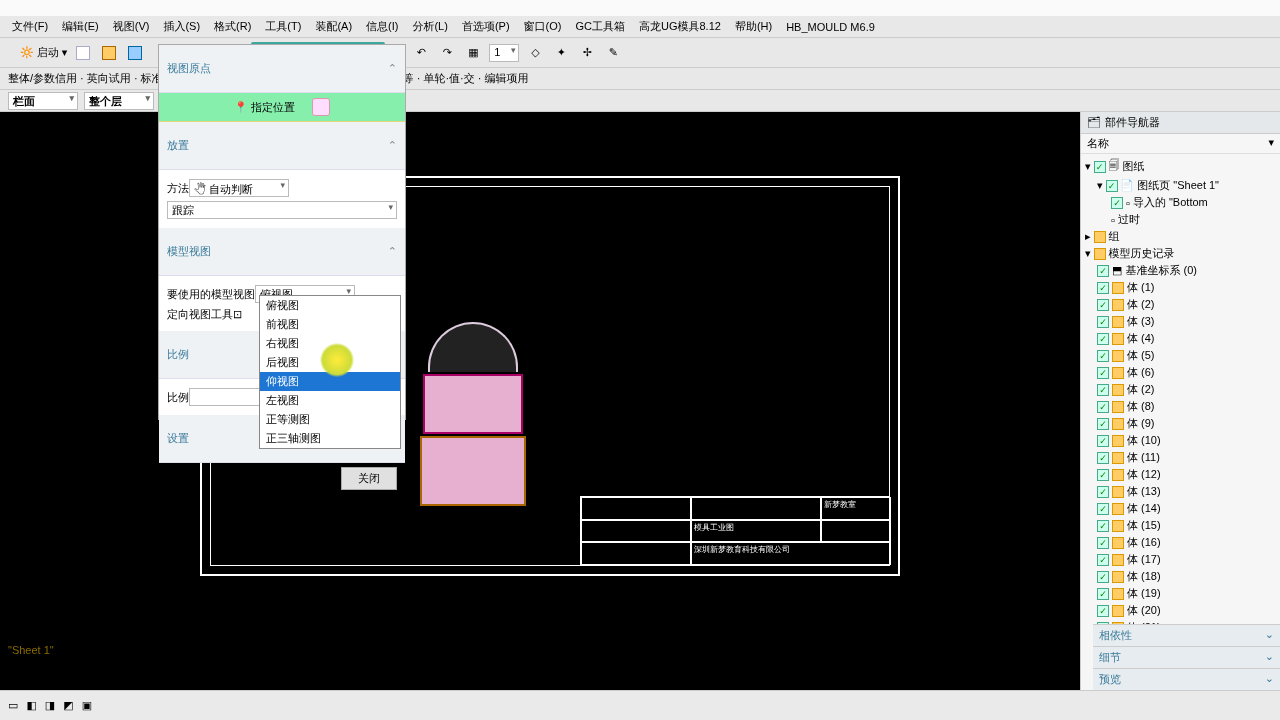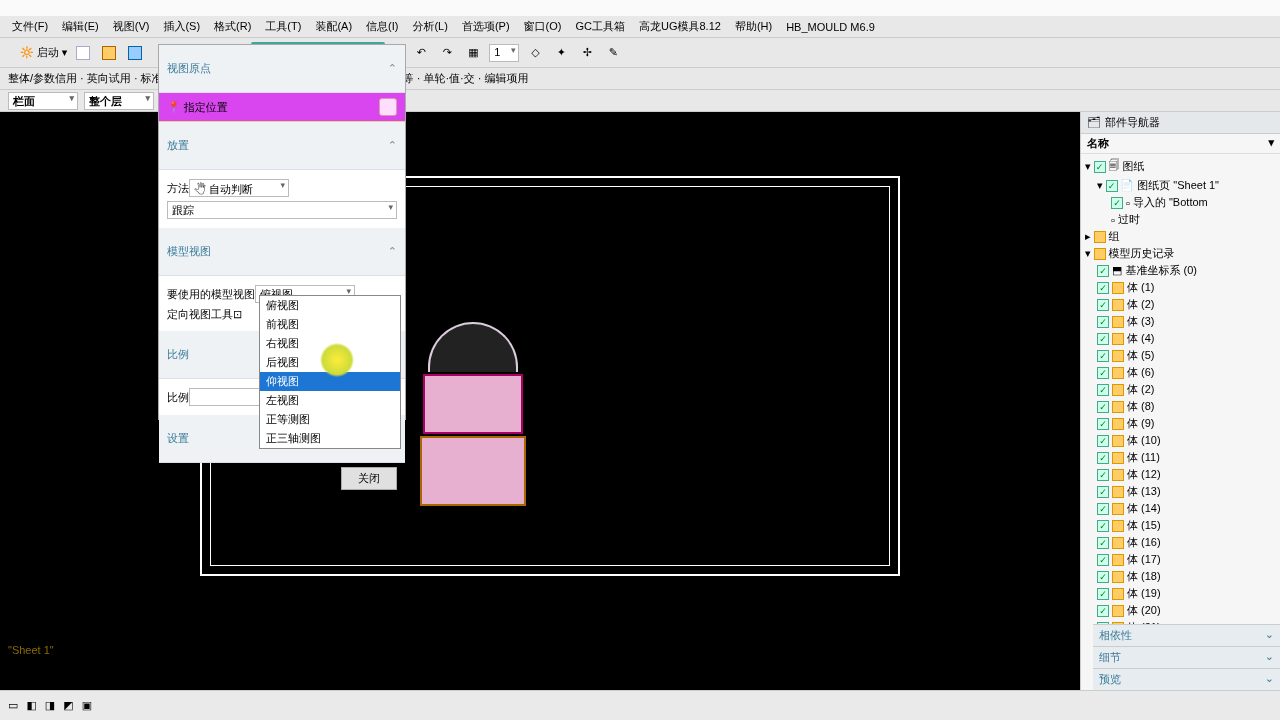--- a/index.html
+++ b/index.html
@@ -28,35 +28,35 @@
 .title-block div { border: 1px solid #fff; color: #fff; font-size: 8px; padding: 1px 2px; }
 
 .model { position: absolute; left: 418px; top: 210px; width: 110px; height: 200px; }
 .model .top-arc { width: 90px; height: 50px; border: 2px solid #dcd; border-bottom: none; border-radius: 50px 50px 0 0; margin: 0 auto; background: #222; }
 .model .block1 { width: 100px; height: 60px; background: #e8b0d0; border: 2px solid #a06; margin: 2px auto; }
 .model .block2 { width: 106px; height: 70px; background: #e8b0d0; border: 2px solid #a60; margin: 2px auto; }
 
 .panel { position: absolute; left: 158px; top: 44px; width: 248px; height: 376px; background: #fff; border: 1px solid #aaa; z-index: 50; display: flex; flex-direction: column; }
 .panel .section-hdr { background: #eef2f4; color: #3a7a9a; padding: 16px 8px; display: flex; justify-content: space-between; align-items: center; border-bottom: 1px solid #dde; }
 .panel .section-hdr .caret { color: #888; }
-.panel .locrow { background: #d946ef; padding: 5px 8px; display: flex; justify-content: space-between; align-items: center; border-bottom: 1px solid #e5d87a; gap: 17px; }
+.panel .locrow { background: #86efac; padding: 5px 8px; display: flex; justify-content: center; align-items: center; border-bottom: 1px solid #e5d87a; gap: 17px; }
 .panel .locrow .licon { width: 18px; height: 18px; border: 1px solid #d9a; border-radius: 3px; background: #fdf; }
 .panel .body { padding: 5px 8px; }
 .panel .row { display: flex; align-items: center; margin: 4px 0; }
 .panel .mini-combo { border: 1px solid #bbb; background: #fff; padding: 1px 18px 1px 4px; height: 18px; position: relative; min-width: 100px; }
 .panel .mini-combo::after { content: "▾"; position: absolute; right: 3px; top: 0; color: #666; font-size: 9px; }
 .panel .dropdown-list { position: absolute; left: 100px; top: 250px; width: 142px; background: #fff; border: 1px solid #888; z-index: 60; }
 .panel .dropdown-list .opt { padding: 2px 6px; }
 .panel .dropdown-list .opt.sel { background: #1e76d4; color: #fff; }
 .panel .btn-close { align-self: flex-end; margin: 4px 8px; padding: 3px 16px; background: #e0e0e0; border: 1px solid #aaa; }
 .cursor-spot { position: absolute; left: 320px; top: 343px; width: 34px; height: 34px; background: radial-gradient(circle, #ffeb3b 0%, #cddc39 60%, rgba(205,220,57,0) 72%); border-radius: 50%; z-index: 55; pointer-events: none; }
 
 .rpanel { position: absolute; right: 0; top: 112px; width: 200px; bottom: 30px; background: #f6f6f6; border-left: 1px solid #ccc; display: flex; flex-direction: column; }
 .rpanel .rhdr { background: #e4e8ea; padding: 3px 6px; border-bottom: 1px solid #ccc; display: flex; align-items: center; gap: 4px; }
-.rpanel .sortrow { padding: 2px 6px; display: flex; justify-content: space-between; border-bottom: 1px solid #ddd; font-weight: bold; }
+.rpanel .sortrow { padding: 2px 6px; display: flex; justify-content: space-between; border-bottom: 1px solid #ddd; }
 .rpanel .tree { flex: 1; overflow: auto; padding: 2px 4px 2px 2px; }
 .rpanel .tnode { display: flex; align-items: center; gap: 3px; padding: 1px 2px; }
 .rpanel .tnode .chk { width: 12px; height: 12px; border: 1px solid #4a8; background: #cfe; display: inline-flex; align-items: center; justify-content: center; color: #080; font-size: 9px; }
 .rpanel .indent1 { padding-left: 14px; }
 .rpanel .indent2 { padding-left: 28px; }
 .rpanel .boxico { width: 12px; height: 12px; background: #fc6; border: 1px solid #d90; }
 .rpanel .accordion { background: #e6ecef; border-top: 1px solid #ccc; padding: 3px 6px; display: flex; justify-content: space-between; color: #3a7a9a; margin-left: 12px; }
 
 .statusbar { position: absolute; left: 0; right: 0; bottom: 0; height: 30px; background: #eaeaea; border-top: 1px solid #ccc; display: flex; align-items: center; gap: 8px; padding: 0 8px; }
 .sheet-label { position: absolute; left: 8px; bottom: 34px; color: #8a6b00; font-size: 11px; }
@@ -131,20 +131,30 @@
   <span class="sicon">◯</span>
   <span class="sicon">◎</span>
   <span class="sicon">⊕</span>
   <span class="sicon">⊚</span>
   <span class="sicon">▣</span>
 </div>
 
 <div class="canvas">
   <div class="drawing-frame">
     <div class="drawing-inner"></div>
+    <div class="title-block">
+      <div></div>
+        <div></div>
+        <div>新梦教室</div>
+      <div></div>
+        <div>模具工业图</div>
+        <div></div>
+      <div></div>
+        <div style="grid-column:2/4">深圳新梦教育科技有限公司</div>
+    </div>
   </div>
   <div class="model">
     <div class="top-arc"></div>
     <div class="block1"></div>
     <div class="block2"></div>
   </div>
   <span class="sheet-label">"Sheet 1"</span>
 </div>
 
 <div class="panel">

